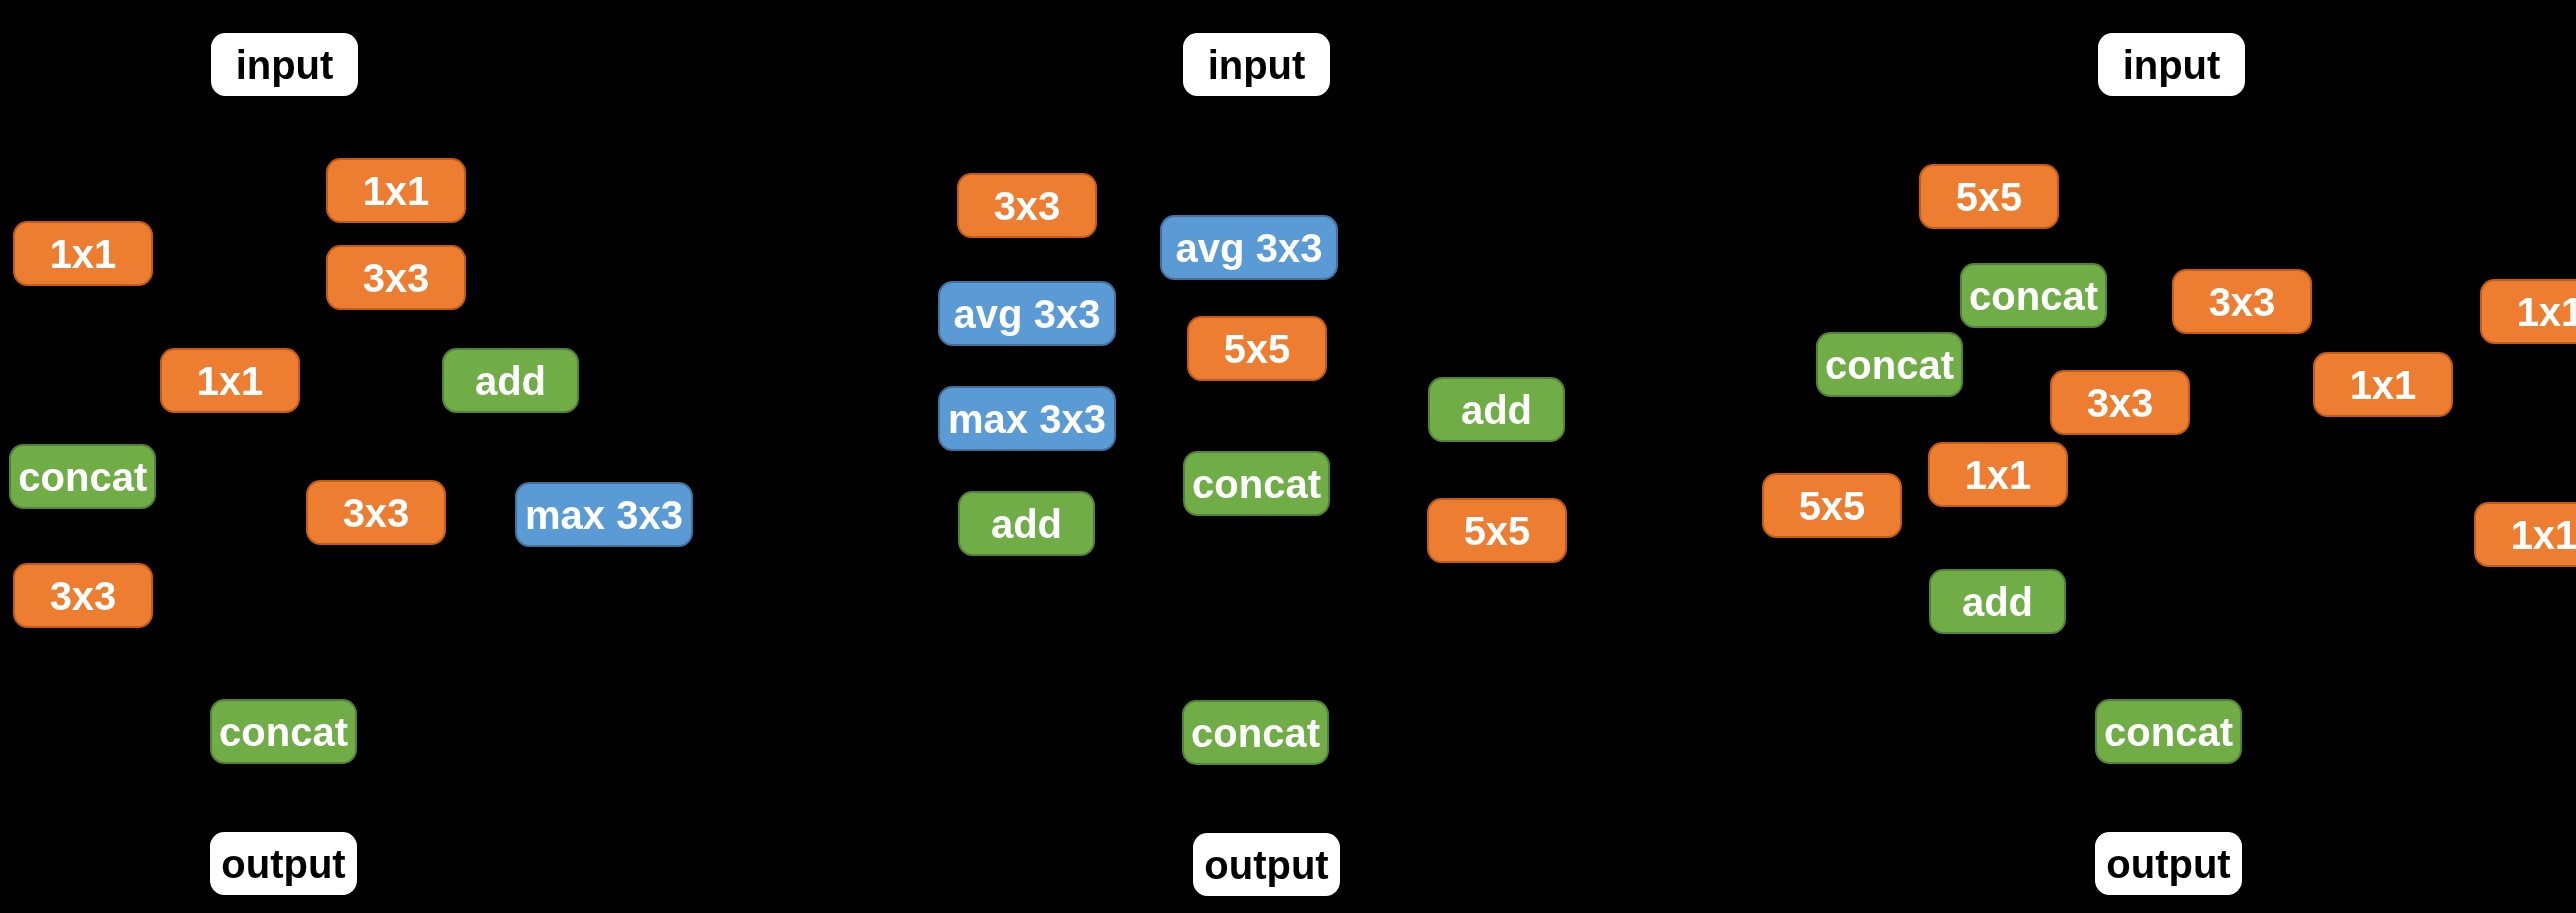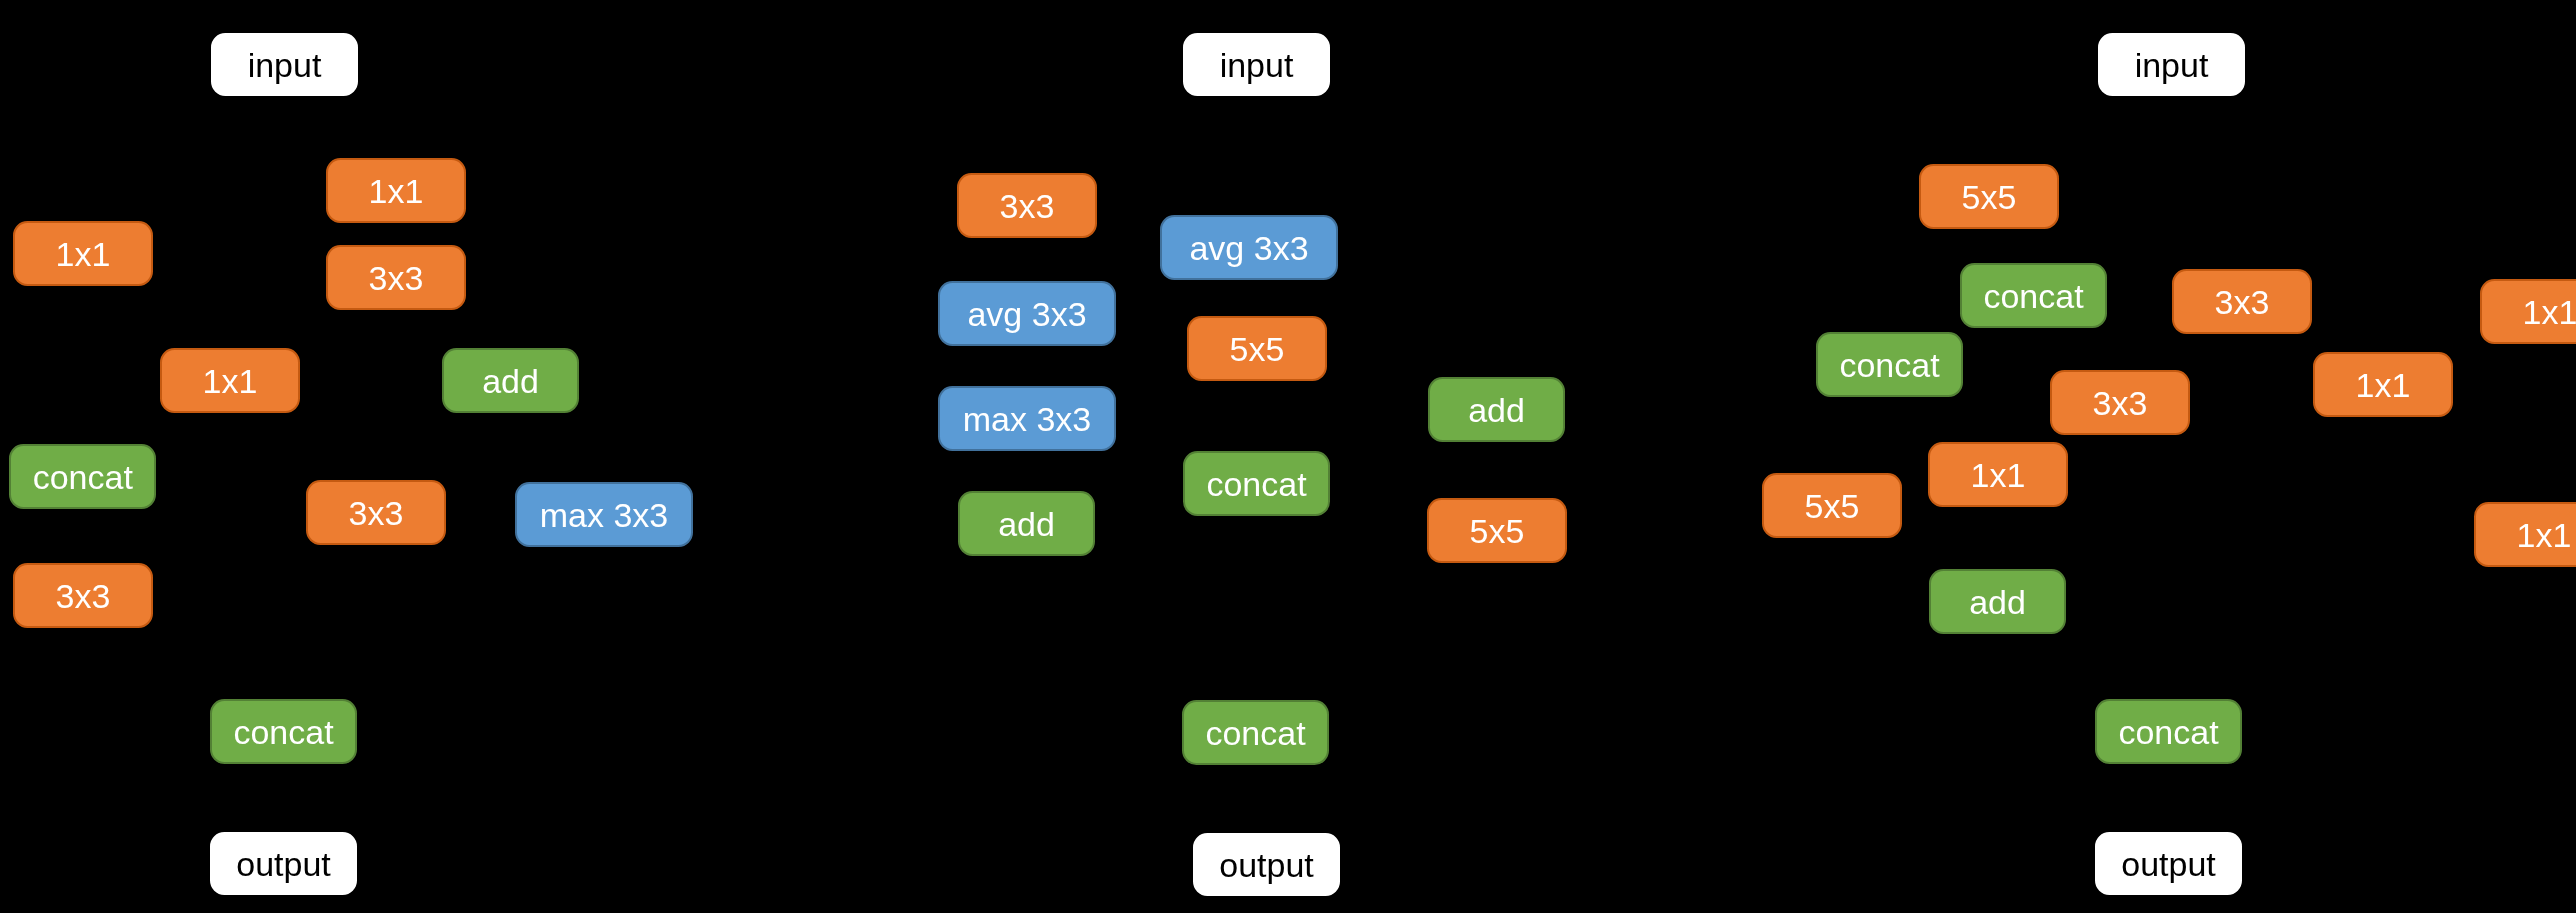--- a/index.html
+++ b/index.html
@@ -17,22 +17,22 @@
   }
   .cell {
     position: absolute;
     inset: 0;
   }
   .node {
     position: absolute;
     display: flex;
     align-items: center;
     justify-content: center;
-    font-weight: normal;
-    font-size: 34px;
+    font-weight: bold;
+    font-size: 40px;
     line-height: 1;
     border-radius: 14.4px;
     box-sizing: border-box;
     border: 2.6px solid transparent;
     white-space: nowrap;
     user-select: none;
   }
 </style>
 </head>
 <body>

